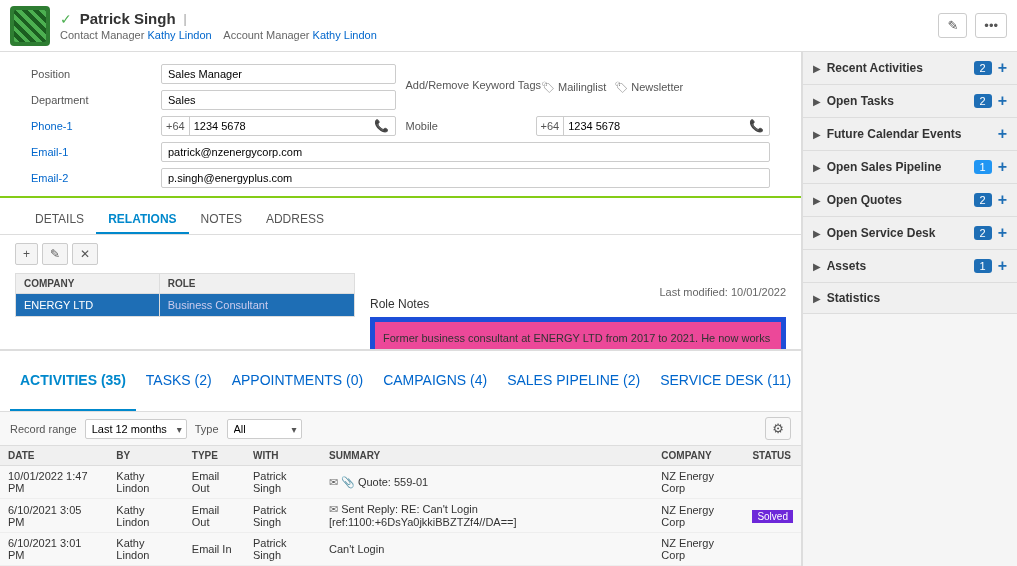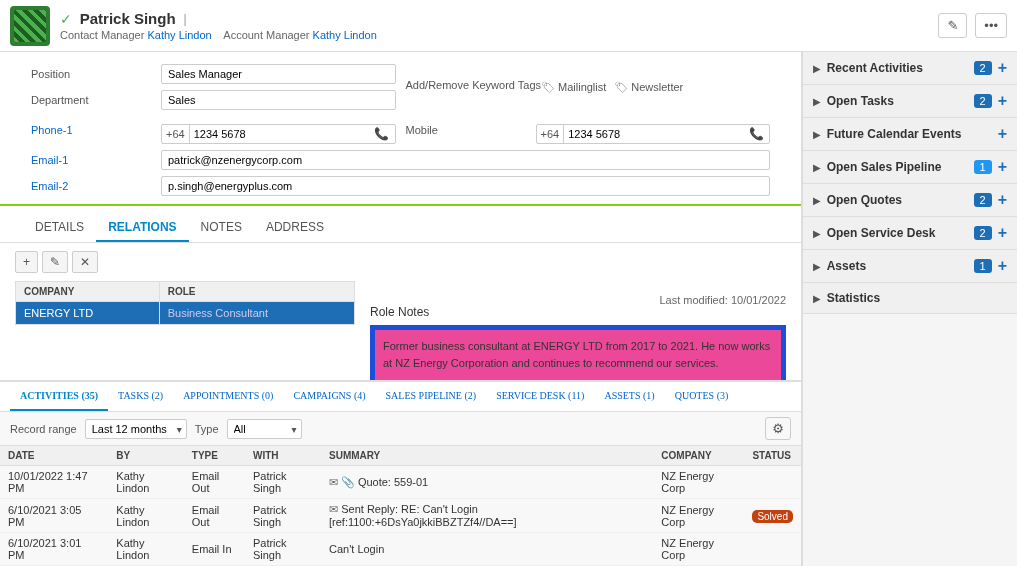--- a/index.html
+++ b/index.html
@@ -25,21 +25,21 @@
 
     
     .left-panel { flex: 1; background: #fff; border-right: 1px solid #ddd; overflow: hidden; display: flex; flex-direction: column; }
 
     
     .form-section { padding: 12px 31px 8px; border-bottom: 2px solid #84cc16; }
     .form-grid { display: grid; grid-template-columns: 120px 1fr 120px 1fr; gap: 6px 10px; align-items: center; }
     .form-label { color: #0066cc; font-size: 11px; }
     .form-label-dark { color: #555; font-size: 11px; }
     .form-input { border: 1px solid #ccc; border-radius: 2px; padding: 3px 6px; font-size: 11px; width: 100%; background: #fff; }
-    .phone-input { display: flex; align-items: center; border: 1px solid #ccc; border-radius: 2px; background: #fff; margin-top: 8px; }
+    .phone-input { display: flex; align-items: center; border: 1px solid #ccc; border-radius: 2px; background: #fff; }
     .phone-prefix { padding: 3px 4px; color: #555; border-right: 1px solid #ccc; font-size: 11px; }
     .phone-number { border: none; outline: none; padding: 3px 4px; font-size: 11px; flex: 1; }
     .phone-icon { padding: 2px 5px; color: #555; cursor: pointer; font-size: 12px; }
     .keyword-section { grid-column: 3 / 5; grid-row: 1 / 3; display: flex; flex-direction: row; }
     .keyword-title { font-size: 11px; color: #555; margin-bottom: 4px; }
     .keyword-tags { display: flex; gap: 8px; align-items: center; }
     .tag { display: flex; align-items: center; gap: 3px; font-size: 11px; color: #555; }
     .tag-icon { color: #888; }
 
     
@@ -62,34 +62,34 @@
 
     .role-notes { flex: 1; }
     .role-notes-header { display: flex; justify-content: space-between; align-items: center; margin-bottom: 6px; }
     .role-notes-title { font-size: 12px; font-weight: normal; color: #333; margin-top: 24px; }
     .role-notes-modified { font-size: 11px; color: #666; }
     .role-notes-text { font-size: 11px; color: #333; line-height: 1.5; border: 5px solid #1d4ed8; padding: 8px; background: #ec4899; height: 100px; }
 
     
     .bottom-section { border-top: 2px solid #ddd; background: #f8f8f8; }
     .activities-tabs { display: flex; align-items: center; border-bottom: 1px solid #ddd; background: #fff; padding: 0 10px; overflow: hidden; }
-    .act-tab { padding: 8px 10px; font-size: 10px; cursor: pointer; color: #0066cc; white-space: nowrap; border-bottom: 2px solid transparent; font-family: Liberation Serif, serif; }
+    .act-tab { padding: 21px 10px; font-size: 14px; cursor: pointer; color: #0066cc; white-space: nowrap; border-bottom: 2px solid transparent; }
     .act-tab.active { color: #0088cc; border-bottom: 2px solid #0088cc; font-weight: bold; }
 
     .filter-bar { display: flex; align-items: center; padding: 5px 10px; background: #f8f8f8; border-bottom: 1px solid #ddd; gap: 8px; }
     .filter-label { font-size: 11px; color: #555; }
     .filter-select { border: 1px solid #ccc; border-radius: 2px; padding: 3px 18px 3px 6px; font-size: 11px; background: #fff; cursor: pointer; appearance: none; -webkit-appearance: none; }
     .filter-select-wrap { position: relative; display: inline-block; }
     .filter-select-wrap::after { content: '▾'; position: absolute; right: 5px; top: 50%; transform: translateY(-50%); font-size: 10px; color: #555; pointer-events: none; }
     .gear-btn { margin-left: auto; background: none; border: 1px solid #ccc; border-radius: 3px; padding: 3px 6px; cursor: pointer; color: #555; font-size: 13px; }
 
     .activities-table { width: 100%; border-collapse: collapse; font-size: 11px; }
     .activities-table th { background: #f0f0f0; border-bottom: 1px solid #ddd; padding: 4px 8px; text-align: left; font-weight: bold; color: #444; font-size: 10px; text-transform: uppercase; margin-left: 6px; }
     .activities-table td { border-bottom: 1px solid #eee; padding: 4px 8px; color: #333; }
-    .badge-solved { background: #c2410c; color: #fff; border-radius: 5px; padding: 1px 5px; font-size: 10px; }
+    .badge-solved { background: #6d28d9; color: #fff; border-radius: 0; padding: 1px 5px; font-size: 10px; }
 
     
     .right-panel { width: 215px; background: #f5f5f5; border-left: 1px solid #ddd; overflow-y: auto; flex-shrink: 0; }
     .right-section { border-bottom: 1px solid #ddd; }
     .right-section-header { display: flex; align-items: center; padding: 8px 10px; cursor: pointer; background: #f0f0f0; }
     .chevron { color: #555; margin-right: 6px; font-size: 10px; }
     .right-section-title { flex: 1; font-size: 12px; font-weight: bold; color: #333; }
     .badge { background: #1e6eb5; color: #fff; border-radius: 3px; padding: 1px 6px; font-size: 11px; margin-right: 6px; }
     .add-btn { color: #1e6eb5; font-size: 16px; font-weight: bold; cursor: pointer; line-height: 1; }
     .activity-table-wrap { overflow: hidden; }

